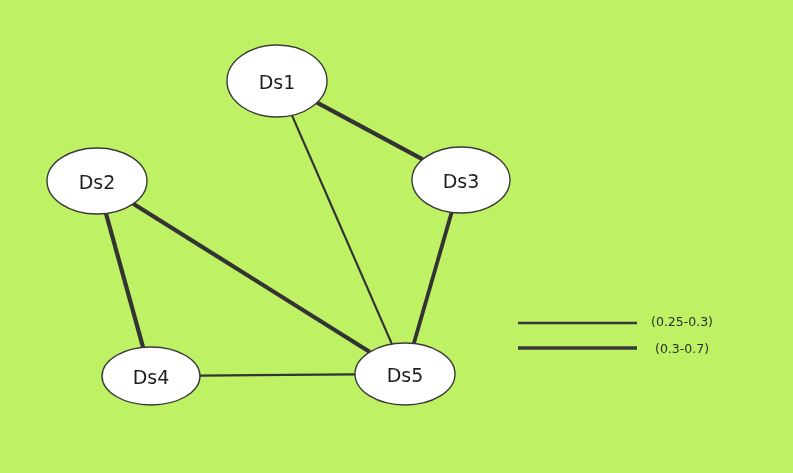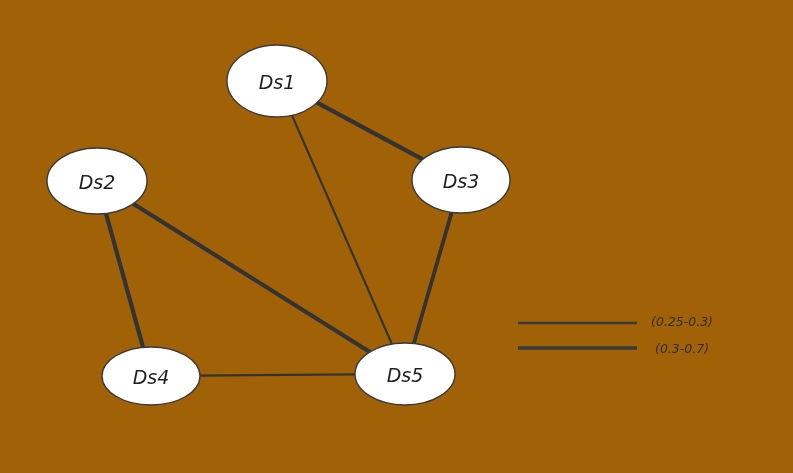--- a/index.html
+++ b/index.html
@@ -10,22 +10,21 @@
   body {
     width: 793px;
     height: 473px;
     overflow: hidden;
     font-family: "DejaVu Sans", sans-serif;
   }
   #canvas-wrap {
     position: relative;
     width: 793px;
     height: 473px;
-    background: #a16207;
-    font-style: italic;
+    background: #bef264;
   }
   svg#graph {
     position: absolute;
     left: 0;
     top: 0;
     width: 793px;
     height: 473px;
     display: block;
   }
   .node-ellipse {

